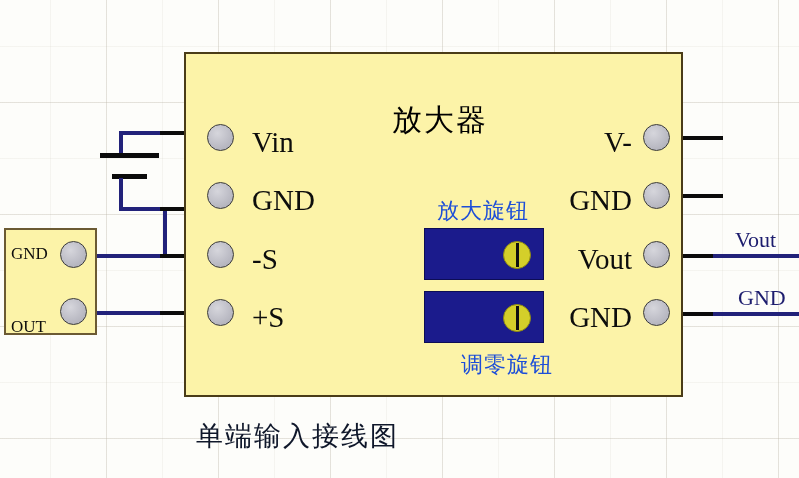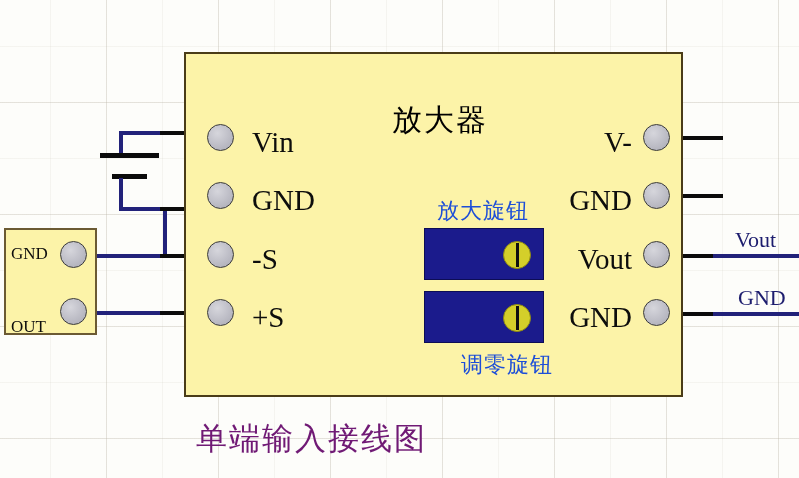--- a/index.html
+++ b/index.html
@@ -155,22 +155,22 @@
     font-size: 22px;
     color: #1d1d6e;
     white-space: nowrap;
     font-family: "Liberation Serif", "DejaVu Serif", serif;
   }
 
   
   #figure-caption {
     position: absolute;
     left: 196px; top: 418px;
-    font-size: 31px;
-    color: #701a75;
+    font-size: 27px;
+    color: #0f172a;
     letter-spacing: 2px;
     white-space: nowrap;
     font-family: "DejaVu Serif", "Liberation Serif", serif;
   }
 </style>
 </head>
 <body>
 
 <div id="stage">
 

